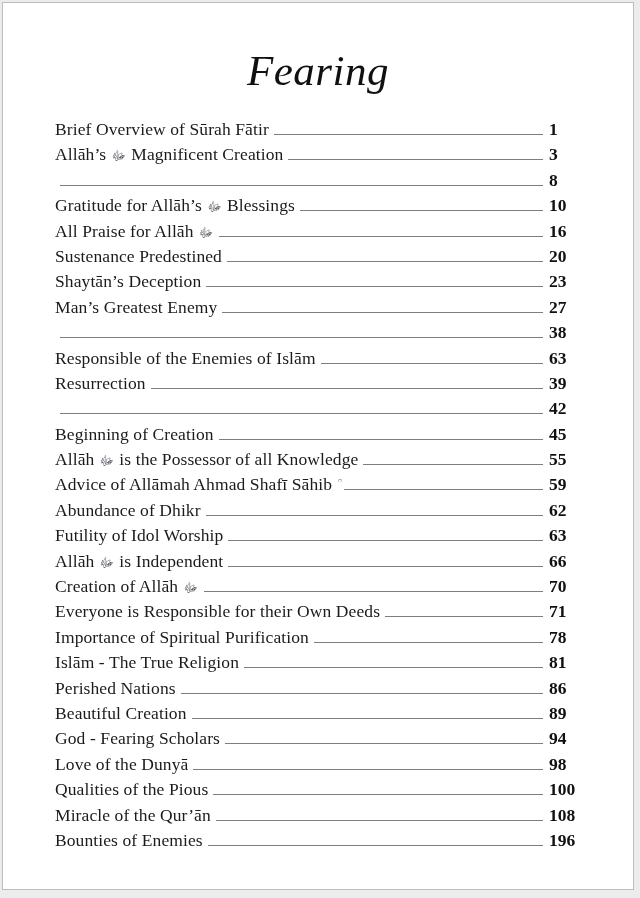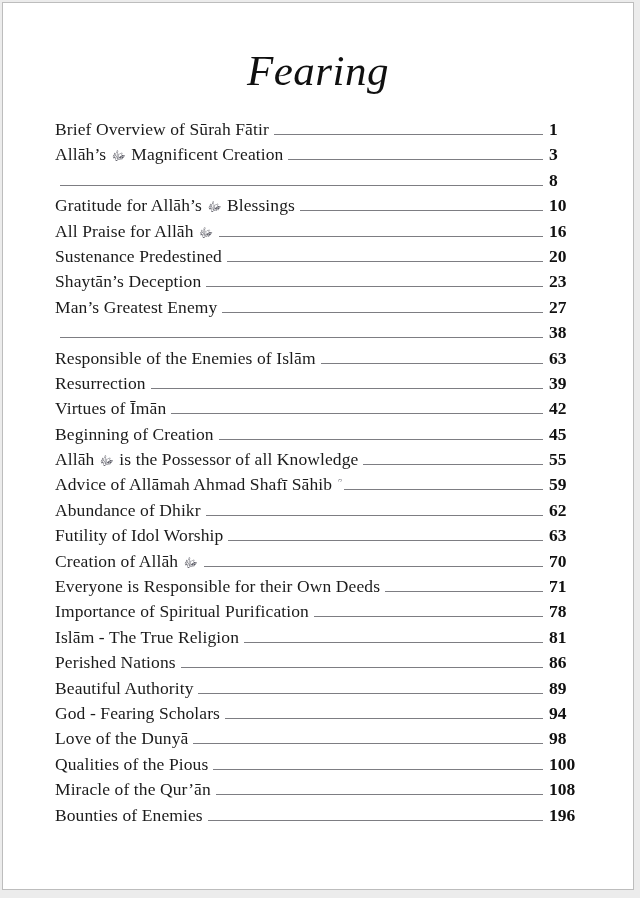--- a/index.html
+++ b/index.html
@@ -130,21 +130,20 @@
     <span class="n">63</span>
   </div>
 
   <div class="row">
     <span class="t">Resurrection</span>
     <span class="leader"></span>
     <span class="n">39</span>
   </div>
 
   <div class="row">
-    <span class="t">Virtues of Īmān</span>
     <span class="leader"></span>
     <span class="n">42</span>
   </div>
 
   <div class="row">
     <span class="t">Beginning of Creation</span>
     <span class="leader"></span>
     <span class="n">45</span>
   </div>
 
@@ -165,20 +164,25 @@
     <span class="leader"></span>
     <span class="n">62</span>
   </div>
 
   <div class="row">
     <span class="t">Futility of Idol Worship</span>
     <span class="leader"></span>
     <span class="n">63</span>
   </div>
 
+  <div class="row">
+    <span class="t">Allāh <span class="hon">ﷻ</span> is Independent</span>
+    <span class="leader"></span>
+    <span class="n">66</span>
+  </div>
 
   <div class="row">
     <span class="t">Creation of Allāh <span class="hon">ﷻ</span></span>
     <span class="leader"></span>
     <span class="n">70</span>
   </div>
 
   <div class="row">
     <span class="t">Everyone is Responsible for their Own Deeds</span>
     <span class="leader"></span>
@@ -197,21 +201,21 @@
     <span class="n">81</span>
   </div>
 
   <div class="row">
     <span class="t">Perished Nations</span>
     <span class="leader"></span>
     <span class="n">86</span>
   </div>
 
   <div class="row">
-    <span class="t">Beautiful Authority</span>
+    <span class="t">Beautiful Creation</span>
     <span class="leader"></span>
     <span class="n">89</span>
   </div>
 
   <div class="row">
     <span class="t">God - Fearing Scholars</span>
     <span class="leader"></span>
     <span class="n">94</span>
   </div>
 

